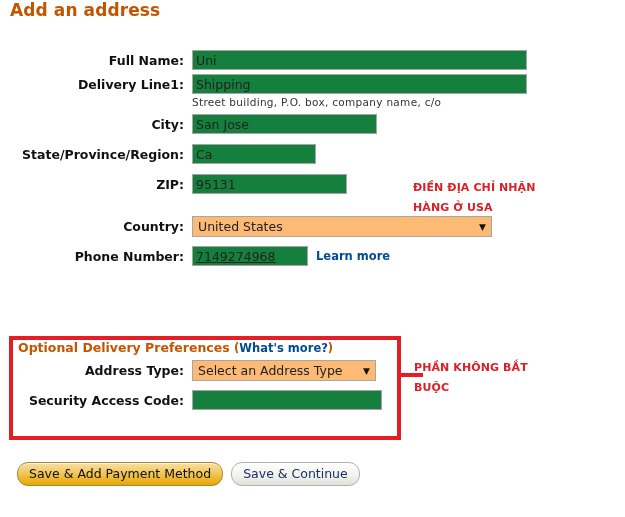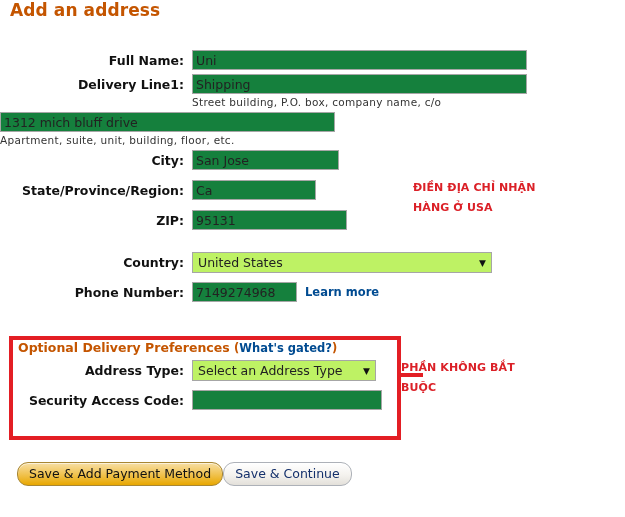--- a/index.html
+++ b/index.html
@@ -73,21 +73,21 @@
     font-size: 10.5px;
     color: #333;
     letter-spacing: 0.3px;
     margin-top: 2px;
     margin-bottom: 2px;
     white-space: nowrap;
   }
   .sel {
     height: 21px;
     border: 1px solid #a6a6a6;
-    background: #bef264;
+    background: #fdba74;
     font-family: "DejaVu Sans", sans-serif;
     font-size: 12.5px;
     color: #222;
     padding: 0 18px 0 5px;
     box-sizing: border-box;
     line-height: 19px;
     position: relative;
     white-space: nowrap;
     overflow: hidden;
   }
@@ -105,25 +105,25 @@
     font-weight: bold;
     color: #004B91;
     text-decoration: none;
     margin-left: 8px;
     line-height: 20px;
     white-space: nowrap;
   }
 
   
   .w-full     { width: 335px; }
-  .w-city     { width: 147px; }
+  .w-city     { width: 185px; }
   .w-state    { width: 124px; }
   .w-zip      { width: 155px; }
   .w-country  { width: 300px; }
-  .w-phone    { width: 105px; }
+  .w-phone    { width: 116px; text-decoration: underline; }
   .w-atype    { width: 184px; }
   .w-sac      { width: 190px; }
 
   
   .optional-box {
     position: absolute;
     left: 9px;
     top: 336px;
     width: 392px;
     height: 104px;
@@ -155,21 +155,21 @@
   }
   .opt-row .label { width: 192px; }
 
   
   .buttons {
     position: absolute;
     left: 17px;
     top: 462px;
     display: flex;
     align-items: center;
-    gap: 0;
+    gap: 8px;
   }
   .btn {
     font-family: "DejaVu Sans", sans-serif;
     font-size: 12.5px;
     color: #111;
     border-radius: 11px;
     padding: 3px 11px 4px 11px;
     cursor: pointer;
     white-space: nowrap;
     line-height: 15px;
@@ -190,21 +190,21 @@
   .annot {
     position: absolute;
     color: #DB2027;
     font-weight: bold;
     font-size: 11px;
     line-height: 20px;
     letter-spacing: 0.1px;
     white-space: pre-line;
   }
   .annot-top  { left: 413px; top: 178px; }
-  .annot-bot  { left: 401px; top: 358px; }
+  .annot-bot  { left: 414px; top: 358px; }
   .connector {
     position: absolute;
     left: 397px;
     top: 373px;
     width: 26px;
     height: 4px;
     background: #E31E24;
   }
 </style>
 </head>
@@ -223,24 +223,20 @@
 
   <div class="row">
     <div class="label">Delivery Line1:</div>
     <div class="fieldwrap">
       <input class="tf w-full" type="text" value="Shipping" style="">
       <div class="hint">Street building, P.O. box, company name, c/o</div>
     </div>
   </div>
 
   <div class="row">
-    <div class="fieldwrap">
-      <input class="tf w-full" type="text" value="1312 mich bluff drive" style="">
-      <div class="hint">Apartment, suite, unit, building, floor, etc.</div>
-    </div>
   </div>
 
   <div class="row">
     <div class="label">City:</div>
     <div class="fieldwrap">
       <input class="tf w-city" type="text" value="San Jose" style="">
     </div>
   </div>
 
   <div class="row" style="margin-top:8px;">
@@ -275,21 +271,21 @@
     <a class="inline-link" href="#">Learn more</a>
   </div>
 
 </div>
 
 <div class="optional-box"></div>
 
 <div class="optional-inner">
   <div class="opt-head">
     <span>Optional Delivery Preferences</span>
-    <span class="whats"><span>(</span><a href="#">What's gated?</a><span>)</span></span>
+    <span class="whats"><span>(</span><a href="#">What's more?</a><span>)</span></span>
   </div>
 
   <div class="row opt-row">
     <div class="label">Address Type:</div>
     <div class="fieldwrap">
       <div class="sel w-atype">
         <span>Select an Address Type</span>
         <span class="caret">▼</span>
       </div>
     </div>

